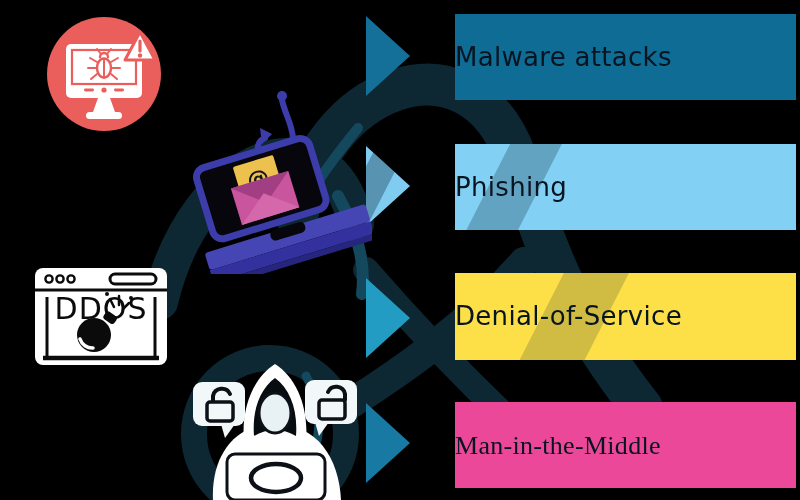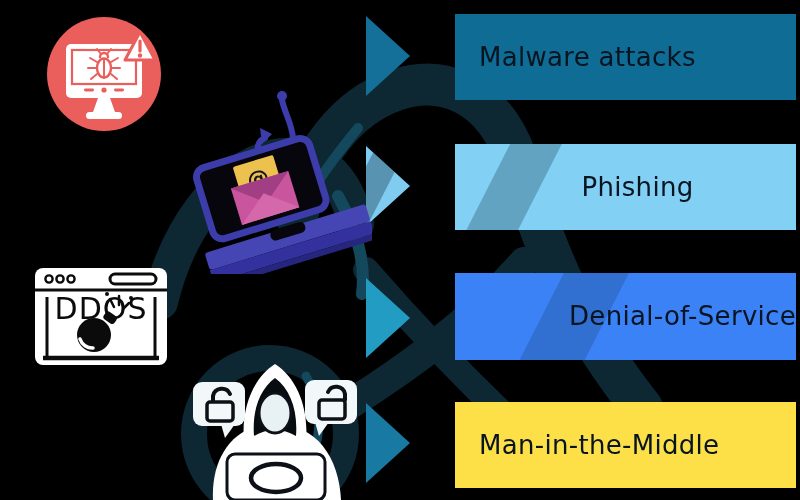--- a/index.html
+++ b/index.html
@@ -1,25 +1,25 @@
 <!DOCTYPE html>
 <html><head>
 <meta charset="utf-8">
 <style>
   html,body{margin:0;padding:0;background:#000;}
   .canvas{position:relative;width:800px;height:500px;background:#000;overflow:hidden;
           font-family:"DejaVu Sans","Liberation Sans",sans-serif;}
   .bg-svg,.icon-svg{position:absolute;display:block;}
   .label-box{position:absolute;left:455px;width:341px;display:flex;flex-direction:column;
-             justify-content:center;padding-left:24px;box-sizing:border-box;overflow:hidden;}
+             justify-content:center;box-sizing:border-box;overflow:hidden;}
   .label-box .line{display:block;font-size:26px;line-height:35px;color:#081520;
                    letter-spacing:.3px;white-space:nowrap;position:relative;z-index:2;}
   .stripe{position:absolute;top:-30%;height:170%;z-index:1;}
   .box-1{top:14px;height:86px;}
-  .box-2{top:144px;height:86px;align-items:center;}
+  .box-2{top:144px;height:86px;}
   .box-3{top:273px;height:87px;}
   .box-4{top:402px;height:86px;}
 </style>
 </head>
 <body>
 
 <div class="canvas">
 
   <svg class="bg-svg" style="left:0;top:0" width="800" height="500" viewBox="0 0 800 500">
 
@@ -48,25 +48,25 @@
 
   <div class="label-box box-1" style="background: rgb(14, 108, 149);">
     <span class="line">Malware attacks</span>
     <span class="line"></span>
   </div>
   <div class="label-box box-2" style="background: rgb(130, 208, 244);">
     <div class="stripe" style="left:34px;width:46px;background:rgba(7,28,42,.25);transform:rotate(27deg);"></div>
     <span class="line">Phishing</span>
     <span class="line"></span>
   </div>
-  <div class="label-box box-3" style="background: #3b82f6; text-align: right;">
+  <div class="label-box box-3" style="background: #fde047;">
     <div class="stripe" style="left:88px;width:58px;background:rgba(7,28,42,.18);transform:rotate(27deg);"></div>
     <span class="line">Denial-of-Service</span>
   </div>
-  <div class="label-box box-4" style="background: #fde047;">
+  <div class="label-box box-4" style="background: #ec4899; font-family: Liberation Serif, serif;">
     <span class="line">Man-in-the-Middle</span>
   </div>
 
   <svg class="icon-svg" style="left:38px;top:8px" width="132" height="132" viewBox="0 0 132 132">
     <circle cx="66" cy="66" r="57" fill="#ea5e5c"></circle>
     <rect x="28" y="36" width="76" height="54" rx="5" fill="#fff"></rect>
     <rect x="34" y="42" width="64" height="34" fill="#fff" stroke="#ea5e5c" stroke-width="2.2"></rect>
     <g stroke="#ea5e5c" fill="none" stroke-linecap="round">
       <ellipse cx="66" cy="60" rx="7" ry="9.5" stroke-width="2.4"></ellipse>
       <path d="M66,51 V70" stroke-width="2"></path>

